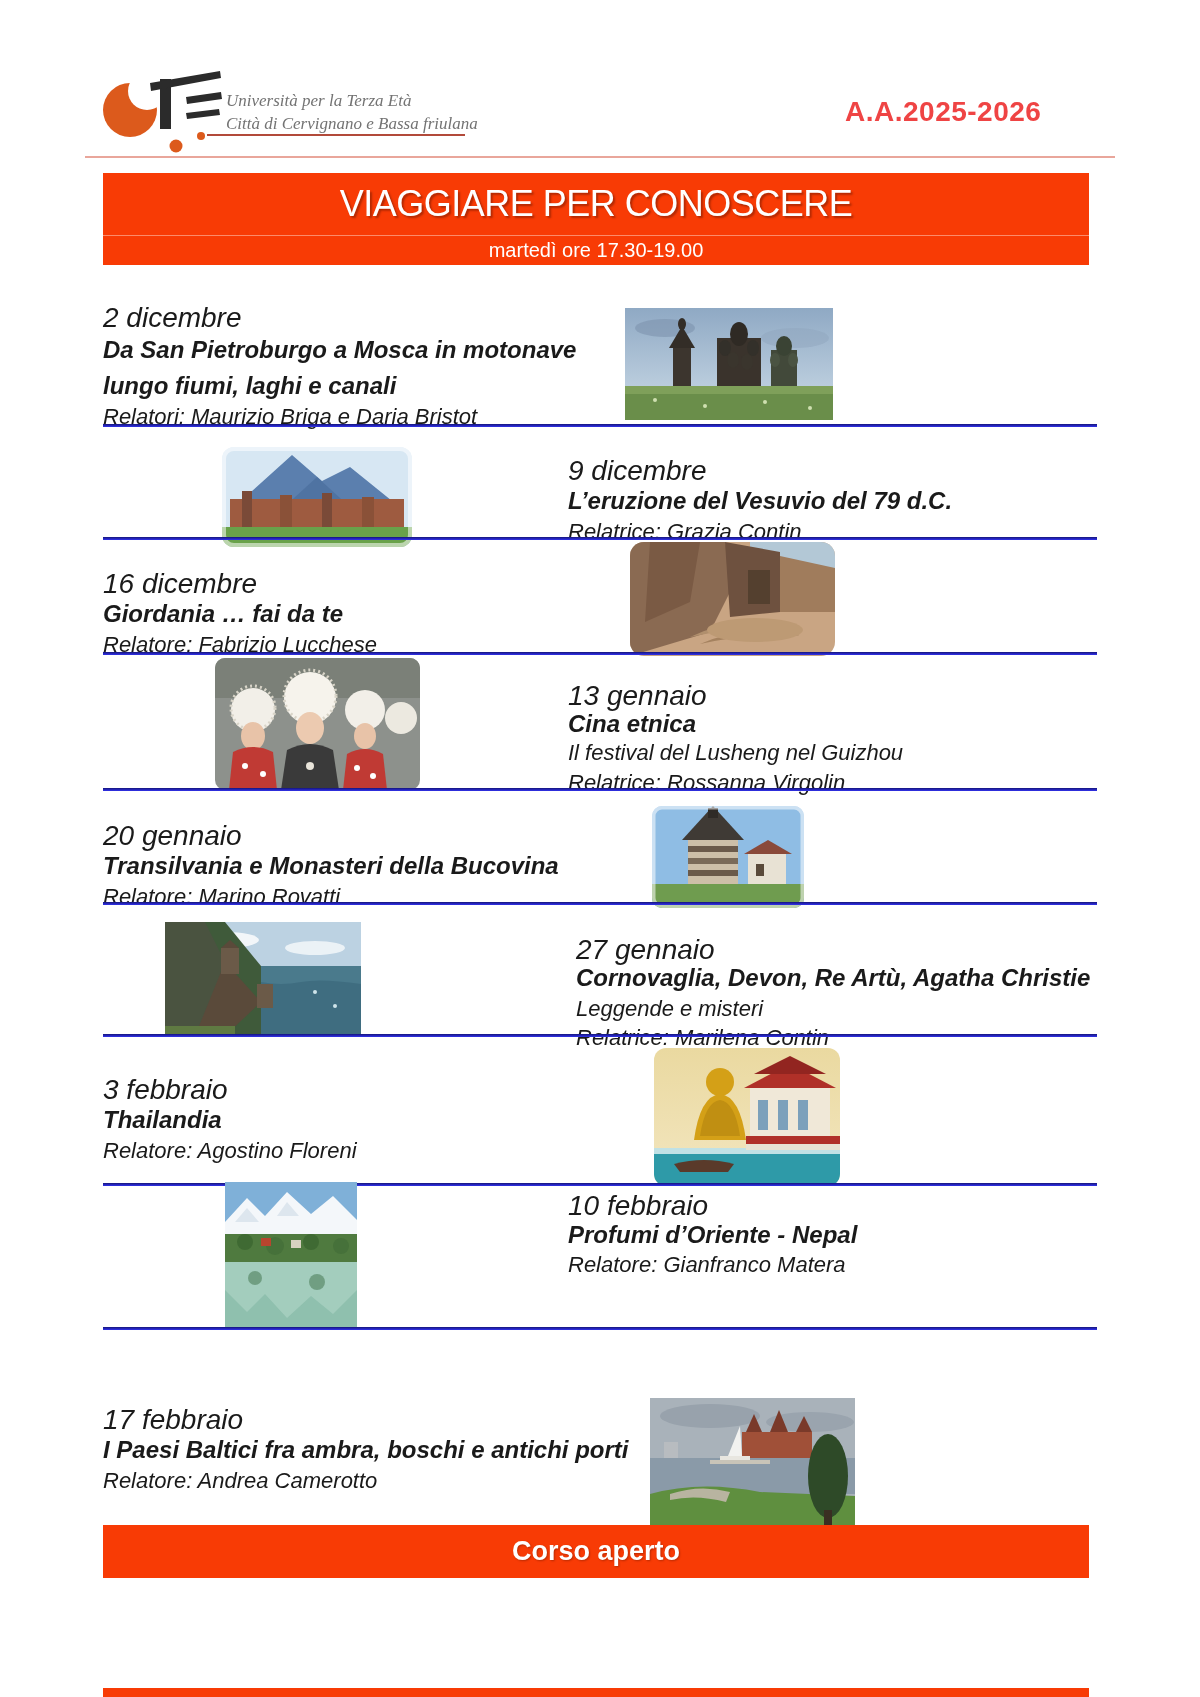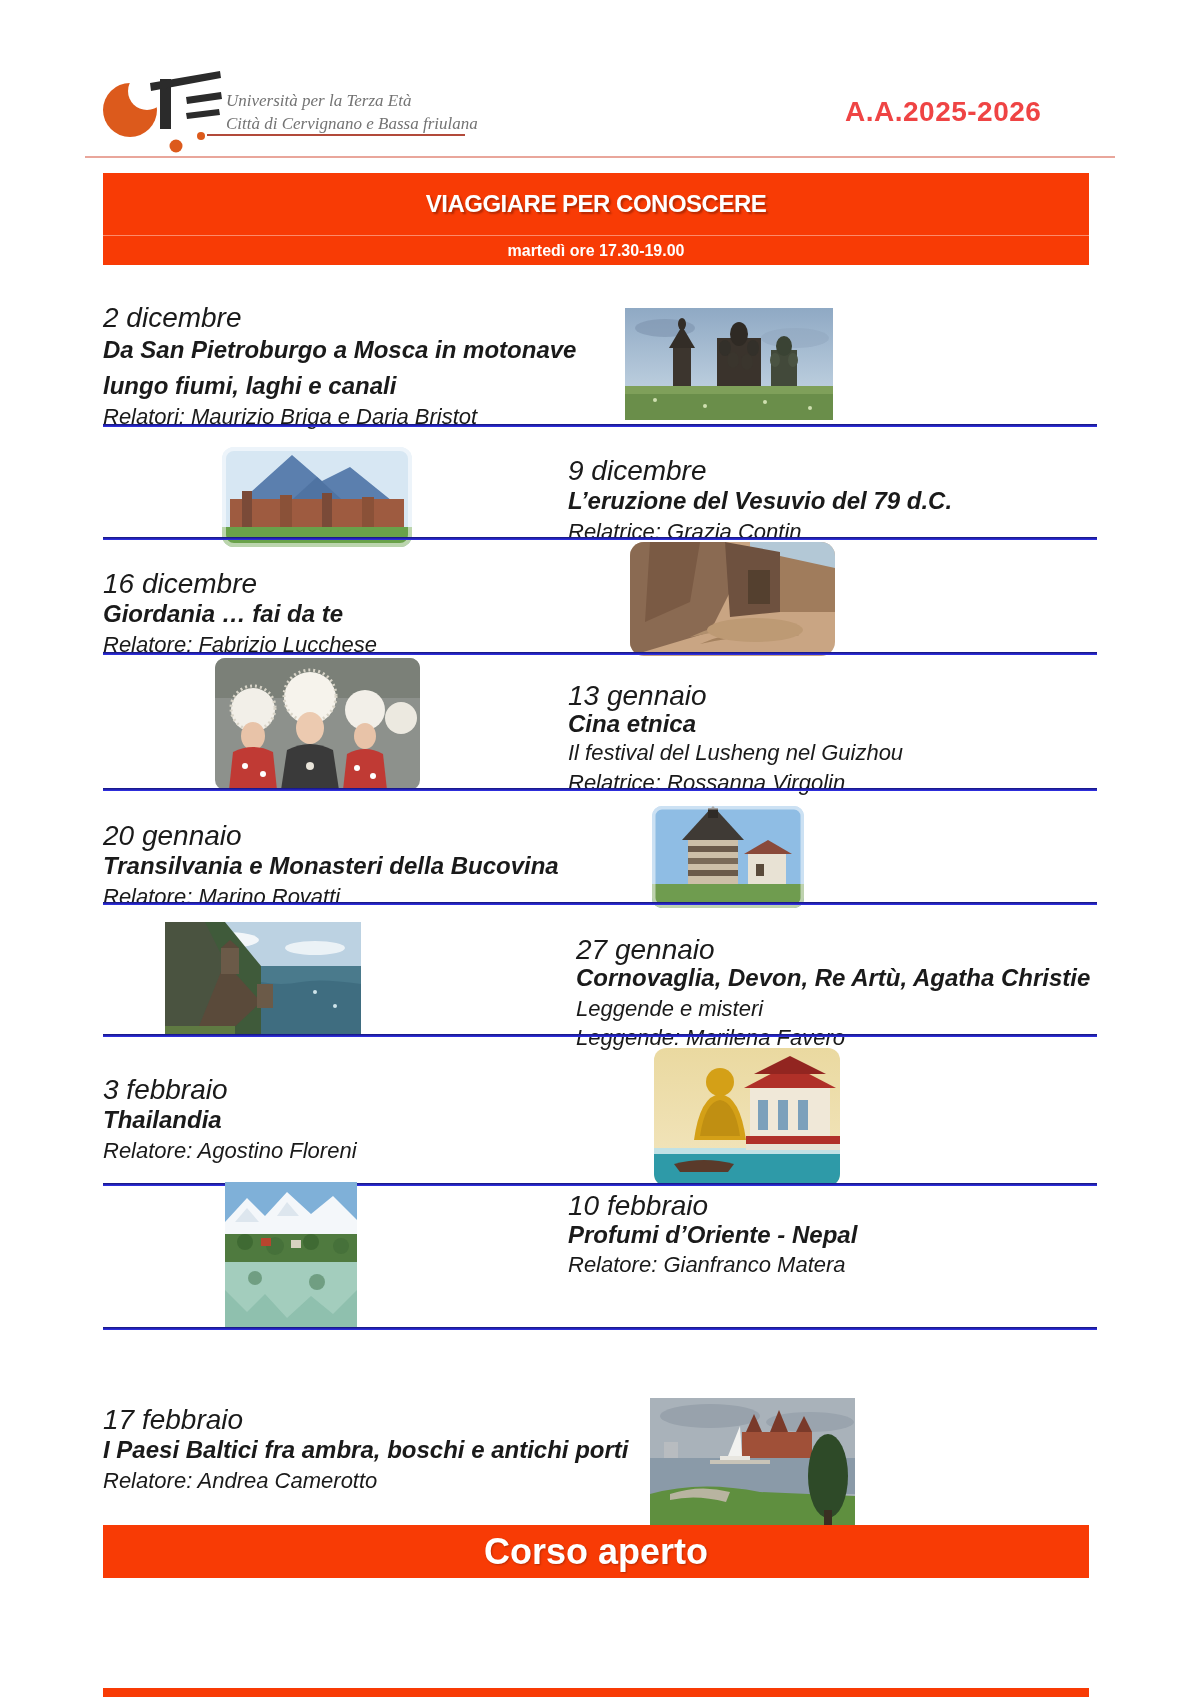--- a/index.html
+++ b/index.html
@@ -11,26 +11,26 @@
   .logo-text{font-family:"Liberation Serif",serif;font-style:italic;font-size:17px;
              line-height:1.35;color:#737373;white-space:nowrap;}
   .logo-underline{border-top:2px solid #b24a3a;}
   .page-rule{border-top:2px solid rgba(221,119,102,.65);}
 
   .aa-year{font-size:28px;font-weight:700;color:#ef4444;letter-spacing:.5px;}
 
   
   .banner{background:#f83b05;color:#fff;text-align:center;}
   .banner-row{display:flex;align-items:center;justify-content:center;}
-  .banner-title{height:62px;font-size:24px;font-weight:700;letter-spacing:-.5px;
+  .banner-title{height:62px;font-size:36px;font-weight:400;letter-spacing:-.5px;
                 text-shadow:2px 2px 2px rgba(90,20,0,.45);}
   .banner-sub{height:42px;font-size:24px;letter-spacing:.5px;border-top:1px solid rgba(255,220,210,.5);}
-  .banner-time{height:29px;font-size:16px;border-top:1px solid rgba(255,220,210,.5);font-weight:bold;}
+  .banner-time{height:29px;font-size:20px;border-top:1px solid rgba(255,220,210,.5);}
   .banner-footer{height:53px;display:flex;align-items:center;justify-content:center;
-                 font-size:36px;font-weight:700;text-shadow:1px 1px 2px rgba(90,20,0,.4);}
+                 font-size:27px;font-weight:700;text-shadow:1px 1px 2px rgba(90,20,0,.4);}
 
   
   .e-date{font-style:italic;font-size:28px;}
   .e-title{font-style:italic;font-weight:700;font-size:24px;}
   .e-sub{font-style:italic;font-size:22px;}
   .e-speaker{font-style:italic;font-size:22px;}
 
   .sep{height:3px;background:linear-gradient(#15157a,#3232ee);}
 
   .thumb{display:block;}
@@ -192,21 +192,21 @@
     <polygon points="0,0 40,0 70,60 30,114 0,114" fill="#4a5340"></polygon>
     <polygon points="60,40 96,80 60,114 30,114" fill="#5a4a3a"></polygon>
     <rect x="56" y="26" width="18" height="26" fill="#6b5a48"></rect>
     <polygon points="56,26 74,26 65,18" fill="#5a4a3a"></polygon>
     <rect x="92" y="62" width="16" height="24" fill="#6b5a48"></rect>
     <rect x="0" y="104" width="70" height="10" fill="#5f7a42"></rect>
   </svg>
   <div class="abs e-date" style="left:576px;top:934px;">27 gennaio</div>
   <div class="abs e-title" style="left:576px;top:964px;">Cornovaglia, Devon, Re Artù, Agatha Christie</div>
   <div class="abs e-sub" style="left:576px;top:996px;">Leggende e misteri</div>
-  <div class="abs e-speaker" style="left:576px;top:1025px;">Leggende: Marilena Favero</div>
+  <div class="abs e-speaker" style="left:576px;top:1025px;">Relatrice: Marilena Contin</div>
   <div class="abs sep" style="left:103px;top:1034px;width:994px;"></div>
 
   <div class="abs e-date" style="left:103px;top:1074px;">3 febbraio</div>
   <div class="abs e-title" style="left:103px;top:1106px;">Thailandia</div>
   <div class="abs e-speaker" style="left:103px;top:1138px;">Relatore: Agostino Floreni</div>
   <svg class="abs thumb" style="left:654px;top:1048px;border-radius:12px;" width="186" height="138" viewBox="0 0 186 138">
     <defs>
         <linearGradient id="sky7" x1="0" y1="0" x2="0" y2="1">
       <stop offset="0" stop-color="#ead9a0"></stop>
           <stop offset="1" stop-color="#f3e6c0"></stop>

